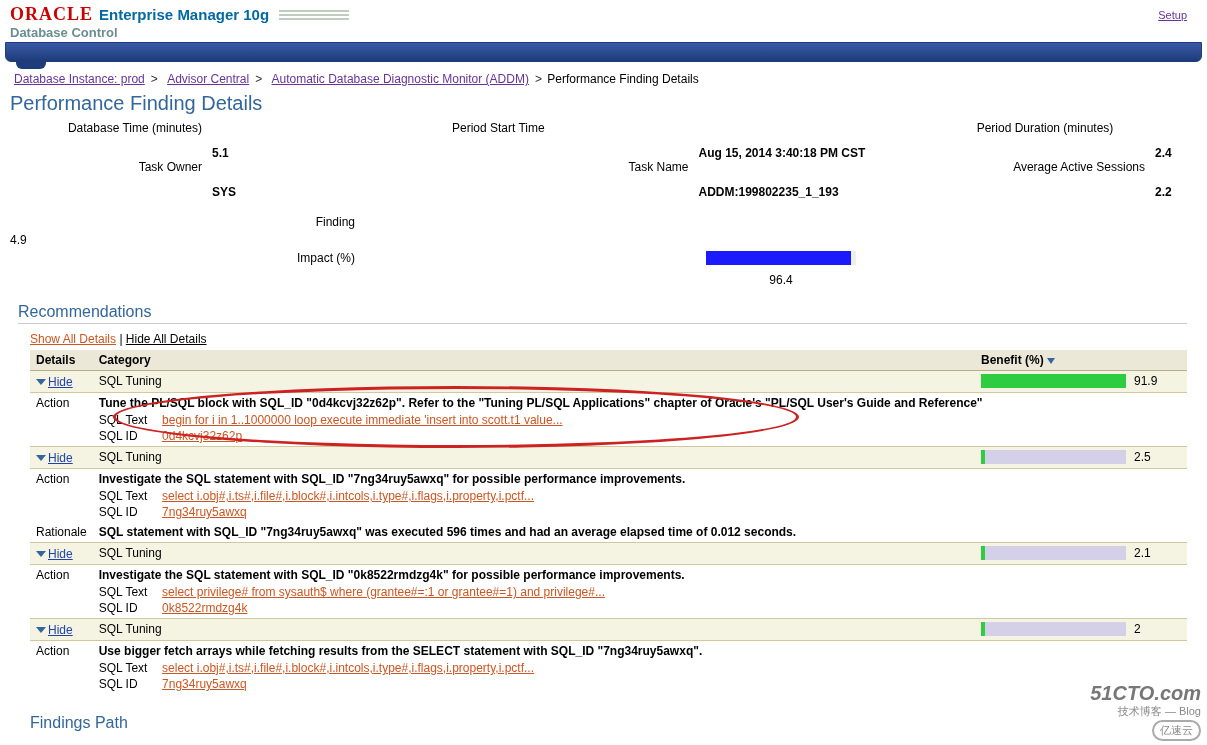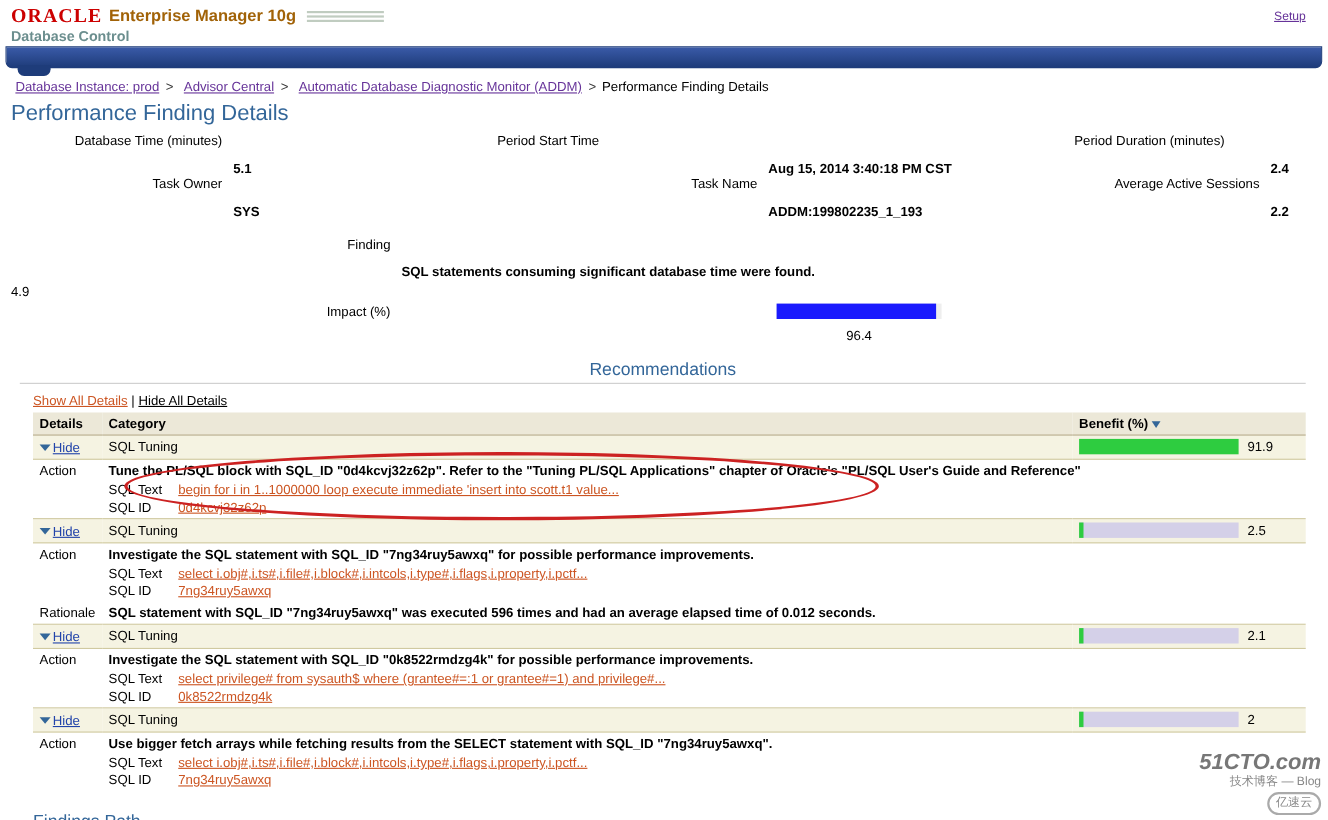--- a/index.html
+++ b/index.html
@@ -6,21 +6,21 @@
     margin: 0;
     font-family: Arial, Helvetica, sans-serif;
     font-size: 12px;
     color: #000;
     background: #fff;
     width: 1207px;
   }
   a { color: #663399; text-decoration: underline; }
   .header-row { display:flex; align-items:center; padding:4px 10px 0 10px; }
   .oracle-logo { font-family: "Times New Roman", serif; font-size:18px; color:#cc0000; font-weight:bold; letter-spacing:1px; margin-right:6px;}
-  .em-title { color:#a16207; font-weight:bold; font-size:15px; margin-right:6px;}
+  .em-title { color:#0369a1; font-weight:bold; font-size:15px; margin-right:6px;}
   .em-bars { display:inline-flex; flex-direction:column; gap:2px; margin-left:4px;}
   .em-bars span { width:70px; height:2px; background:#c0ccc0;}
   .setup-link { margin-left:auto; font-size:11px; margin-right:10px;}
   .db-control { color:#6b8e8e; font-weight:bold; font-size:13px; padding:0 10px 2px 10px;}
   .blue-bar-wrap { padding:0 5px;}
   .blue-bar { height:18px; background:linear-gradient(#3a5aa8,#1e3c7a); border:1px solid #1e3c7a; border-radius:0 0 6px 6px; position:relative;}
   .blue-notch { position:absolute; left:10px; bottom:-8px; width:30px; height:10px; background:#1e3c7a; border-radius:0 0 6px 6px;}
   .crumb { padding:10px 10px 6px 10px; font-size:12px;}
   .crumb a { margin:0 4px;}
   .crumb .sep{ margin:0 2px; color:#333;}
@@ -109,36 +109,35 @@
   <div class="info-val">SYS</div>
   <div style="text-align:right;padding-right:10px;">Task Name</div>
   <div class="info-val">ADDM:199802235_1_193</div>
   <div style="text-align:right;padding-right:10px;">Average Active Sessions</div>
   <div class="info-val">2.2</div>
 </div>
 
 <br>
 <div class="finding-row">
   <div class="finding-lbl">Finding</div>
-  <div class="info-val">SQL statements consuming significant database time were found.</div>
 </div>
 <div class="finding-row">
   <div>4.9</div>
 </div>
 <div class="finding-row">
   <div class="finding-lbl">Impact (%)</div>
   <div class="impact-bar-cell">
     <div class="impact-bar-outer">
         <div class="impact-bar-inner" id="impact-bar-inner" style="width: 96.4%;"></div>
       </div>
     <span>96.4</span>
   </div>
 </div>
 
-<h2 class="sec" style="margin-left:18px;margin-right:20px;text-align:center;">Recommendations</h2>
+<h2 class="sec" style="margin-left:18px;margin-right:20px;">Recommendations</h2>
 <div class="sec-wrap">
   <div class="detail-links">
     <a href="#" class="show-all">Show All Details</a>
     <span> | </span>
     <a href="#" style="color:#000;text-decoration:underline;">Hide All Details</a>
   </div>
 
   <table class="rec">
     <thead>
       <tr>

